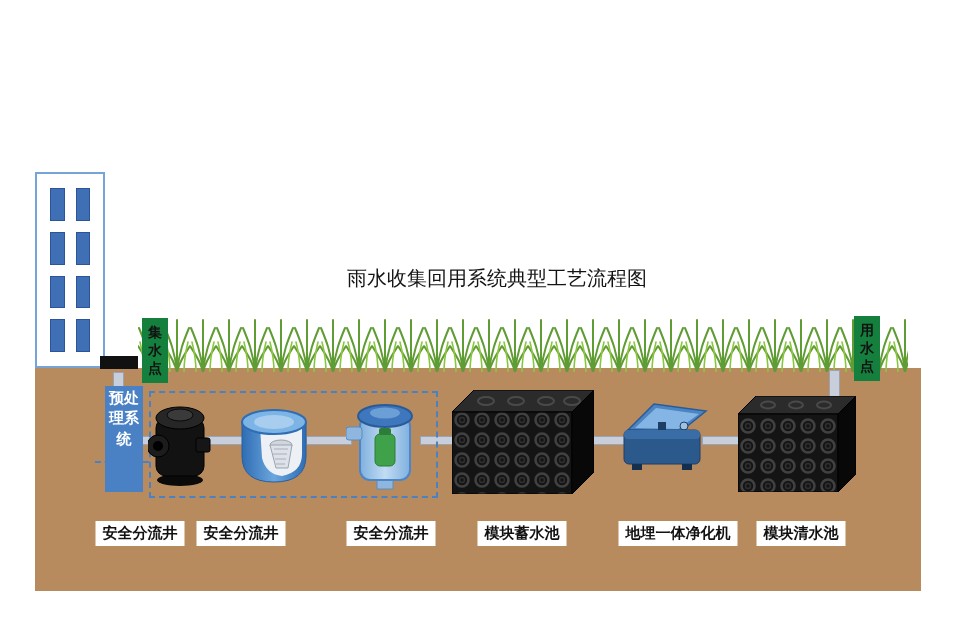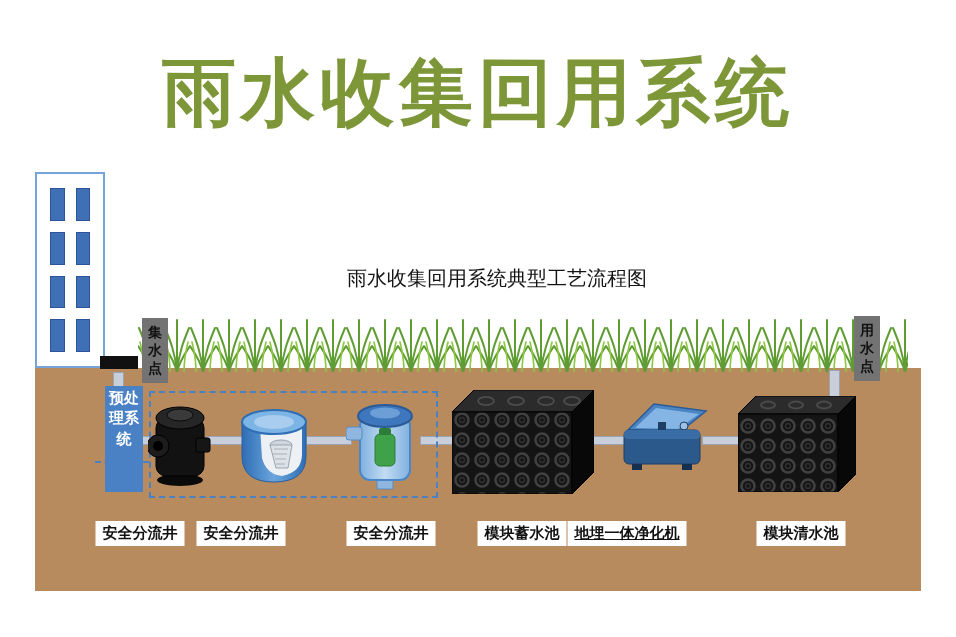--- a/index.html
+++ b/index.html
@@ -28,38 +28,37 @@
   .pipe-h { height:9px; top:436px; }
   .pipe-v { width:11px; }
 
   .dash-rect { position:absolute; left:149px; top:391px; width:289px; height:107px;
                border:2px dashed #4a80c4; }
   .dash-link { position:absolute; left:95px; top:461px; width:54px; height:0;
                border-top:2px dashed #4a80c4; }
 
   .device { position:absolute; }
 
-  .vlabel { position:absolute; background:#737373; width:26px; font-size:14px; font-weight:700;
+  .vlabel { position:absolute; background:#15803d; width:26px; font-size:14px; font-weight:700;
             color:#111; text-align:center; word-break:break-all; line-height:1.3; padding:5px 0; }
   .vlabel.collect { left:142px; top:318px; }
   .vlabel.use { left:854px; top:316px; }
 
   .pretreat { position:absolute; left:57px; top:386px; width:38px; min-height:106px;
               background:#4a80c4; color:#fff; font-size:15px; font-weight:600;
               text-align:center; word-break:break-all; line-height:1.35; padding:2px 0;margin-left:48px; }
 
   .clabel { position:absolute; top:509px; transform:translateX(-50%); background:#fff;
             padding:3px 7px; font-size:15px; font-weight:600; color:#111; white-space:nowrap;margin-top:12px; }
 </style>
 </head>
 <body>
 
 <div class="stage">
 
-  <div class="title">雨水收集回用系统</div>
   <div class="subtitle">雨水收集回用系统典型工艺流程图</div>
 
   <div class="ground"></div>
 
   <svg class="grass" width="770" height="58" viewBox="0 0 770 58">
     <defs>
       <pattern id="grassPat" width="26" height="58" patternUnits="userSpaceOnUse">
         <g stroke="#5f9c33" stroke-width="2" fill="none" stroke-linecap="round">
           <path d="M13 58 C13 38 13 24 13 6"></path>
           <path d="M13 58 C11 38 6 26 1 14"></path>
@@ -189,16 +188,16 @@
   </svg>
 
   <div class="pretreat">预处理系统</div>
   <div class="vlabel collect">集水点</div>
   <div class="vlabel use">用水点</div>
 
   <div class="clabel" style="left:140px;">安全分流井</div>
   <div class="clabel" style="left:241px;">安全分流井</div>
   <div class="clabel" style="left:391px;">安全分流井</div>
   <div class="clabel" style="left:522px;">模块蓄水池</div>
-  <div class="clabel" style="left:627px;text-decoration:underline;">地埋一体净化机</div>
+  <div class="clabel" style="left:678px;">地埋一体净化机</div>
   <div class="clabel" style="left:801px;">模块清水池</div>
 
 </div>
 
 </body></html>

